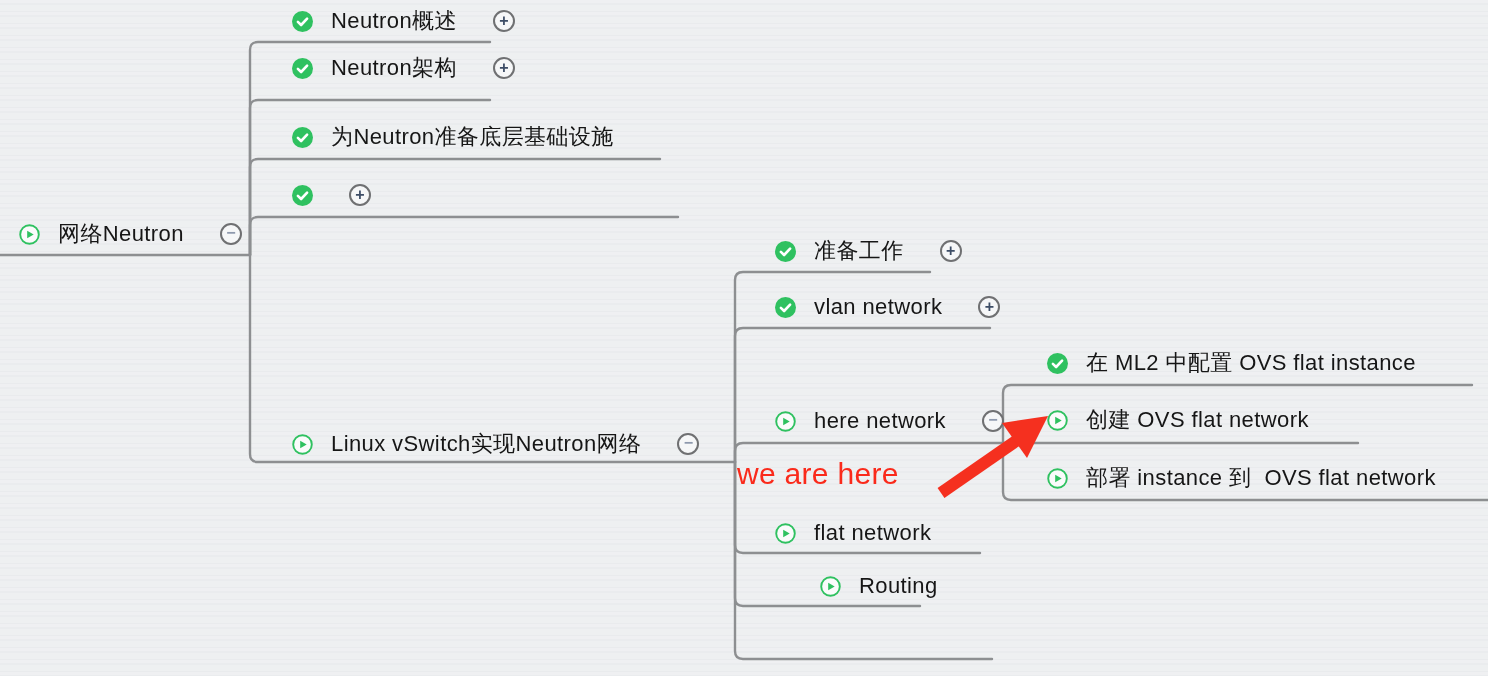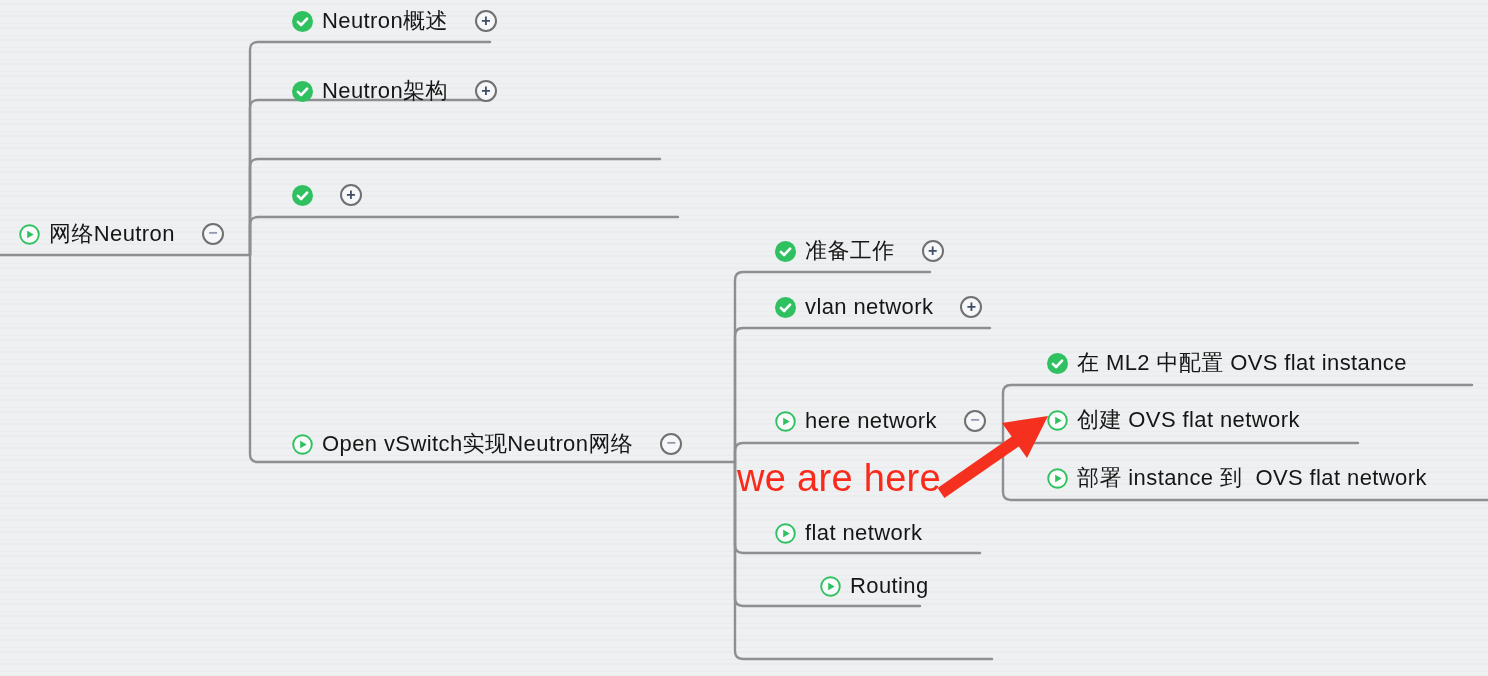--- a/index.html
+++ b/index.html
@@ -9,37 +9,37 @@
       repeating-linear-gradient(180deg,
         #eff0f2 0px,#eff0f2 3px,
         #eaecee 3px,#eaecee 5px,
         #eef0f1 5px,#eef0f1 11px,
         #e9ebed 11px,#e9ebed 12px),
       #edeff1;
     font-family:"Liberation Sans","DejaVu Sans",sans-serif;
   }
   svg.layer{position:absolute;left:0;top:0;pointer-events:none;}
   .branch{stroke:#8d8f91;stroke-width:2.4;fill:none;stroke-linecap:round;}
-  .node{position:absolute;display:flex;align-items:center;gap:9px;height:30px;}
+  .node{position:absolute;display:flex;align-items:center;gap:18px;height:30px;}
   .node .label{
     font-size:22px;letter-spacing:.4px;color:#161616;white-space:pre;line-height:30px;
   }
   .st-icon{width:21px;height:21px;flex:0 0 21px;display:block;}
   .expander{
     width:22px;height:22px;box-sizing:border-box;border-radius:50%;
     border:2px solid #6f7072;background:#f6f7f8;margin-left:18px;padding:0;
     display:flex;align-items:center;justify-content:center;
     font-family:"Liberation Sans","DejaVu Sans",sans-serif;
     font-size:16px;font-weight:700;line-height:1;cursor:pointer;
   }
   .expander.plus span{color:#3d4d66;margin-top:-1px;}
   .expander.minus span{color:#8e99ad;margin-top:-2px;}
   .we-are-here{
     position:absolute;left:737px;top:457px;
-    font-size:38px;letter-spacing:.3px;color:#fa2a1b;white-space:pre;
+    font-size:30px;letter-spacing:.3px;color:#fa2a1b;white-space:pre;
   }
 </style>
 </head>
 <body>
 
 <div class="canvas">
 
   <svg class="layer" width="1488" height="676">
 
     <path class="branch" d="M 0 255 H 250"></path>
@@ -77,48 +77,55 @@
     <svg class="st-icon" viewBox="0 0 21 21">
       <circle cx="10.5" cy="10.5" r="10.5" fill="#2fc160"></circle>
       <path d="M5.9 10.9 L9.1 14 L15.1 7.6" stroke="#ffffff" stroke-width="2.6" fill="none" stroke-linecap="round" stroke-linejoin="round"></path>
     </svg>
     <span class="label">Neutron概述</span>
     <button class="expander plus">
         <span>+</span>
       </button>
   </div>
 
-  <div class="node" style="left:292px;top:76px">
+  <div class="node" style="left:292px;top:53px">
     <svg class="st-icon" viewBox="0 0 21 21">
       <circle cx="10.5" cy="10.5" r="10.5" fill="#2fc160"></circle>
       <path d="M5.9 10.9 L9.1 14 L15.1 7.6" stroke="#ffffff" stroke-width="2.6" fill="none" stroke-linecap="round" stroke-linejoin="round"></path>
     </svg>
     <span class="label">Neutron架构</span>
     <button class="expander plus">
         <span>+</span>
       </button>
   </div>
 
+  <div class="node" style="left:292px;top:122px">
+    <svg class="st-icon" viewBox="0 0 21 21">
+      <circle cx="10.5" cy="10.5" r="10.5" fill="#2fc160"></circle>
+      <path d="M5.9 10.9 L9.1 14 L15.1 7.6" stroke="#ffffff" stroke-width="2.6" fill="none" stroke-linecap="round" stroke-linejoin="round"></path>
+    </svg>
+    <span class="label">为Neutron准备底层基础设施</span>
+  </div>
 
   <div class="node" style="left:292px;top:180px">
     <svg class="st-icon" viewBox="0 0 21 21">
       <circle cx="10.5" cy="10.5" r="10.5" fill="#2fc160"></circle>
       <path d="M5.9 10.9 L9.1 14 L15.1 7.6" stroke="#ffffff" stroke-width="2.6" fill="none" stroke-linecap="round" stroke-linejoin="round"></path>
     </svg>
     <button class="expander plus">
         <span>+</span>
       </button>
   </div>
 
   <div class="node" style="left:292px;top:429px">
     <svg class="st-icon" viewBox="0 0 21 21">
       <circle cx="10.5" cy="10.5" r="9.3" fill="#fafbfb" stroke="#2fc160" stroke-width="1.9"></circle>
       <path d="M8.2 6.7 L14.7 10.5 L8.2 14.3 Z" fill="#2fc160"></path>
     </svg>
-    <span class="label">Open vSwitch实现Neutron网络</span>
+    <span class="label">Linux vSwitch实现Neutron网络</span>
     <button class="expander minus">
         <span>−</span>
       </button>
   </div>
 
   <div class="node" style="left:775px;top:236px">
     <svg class="st-icon" viewBox="0 0 21 21">
       <circle cx="10.5" cy="10.5" r="10.5" fill="#2fc160"></circle>
       <path d="M5.9 10.9 L9.1 14 L15.1 7.6" stroke="#ffffff" stroke-width="2.6" fill="none" stroke-linecap="round" stroke-linejoin="round"></path>
     </svg>

